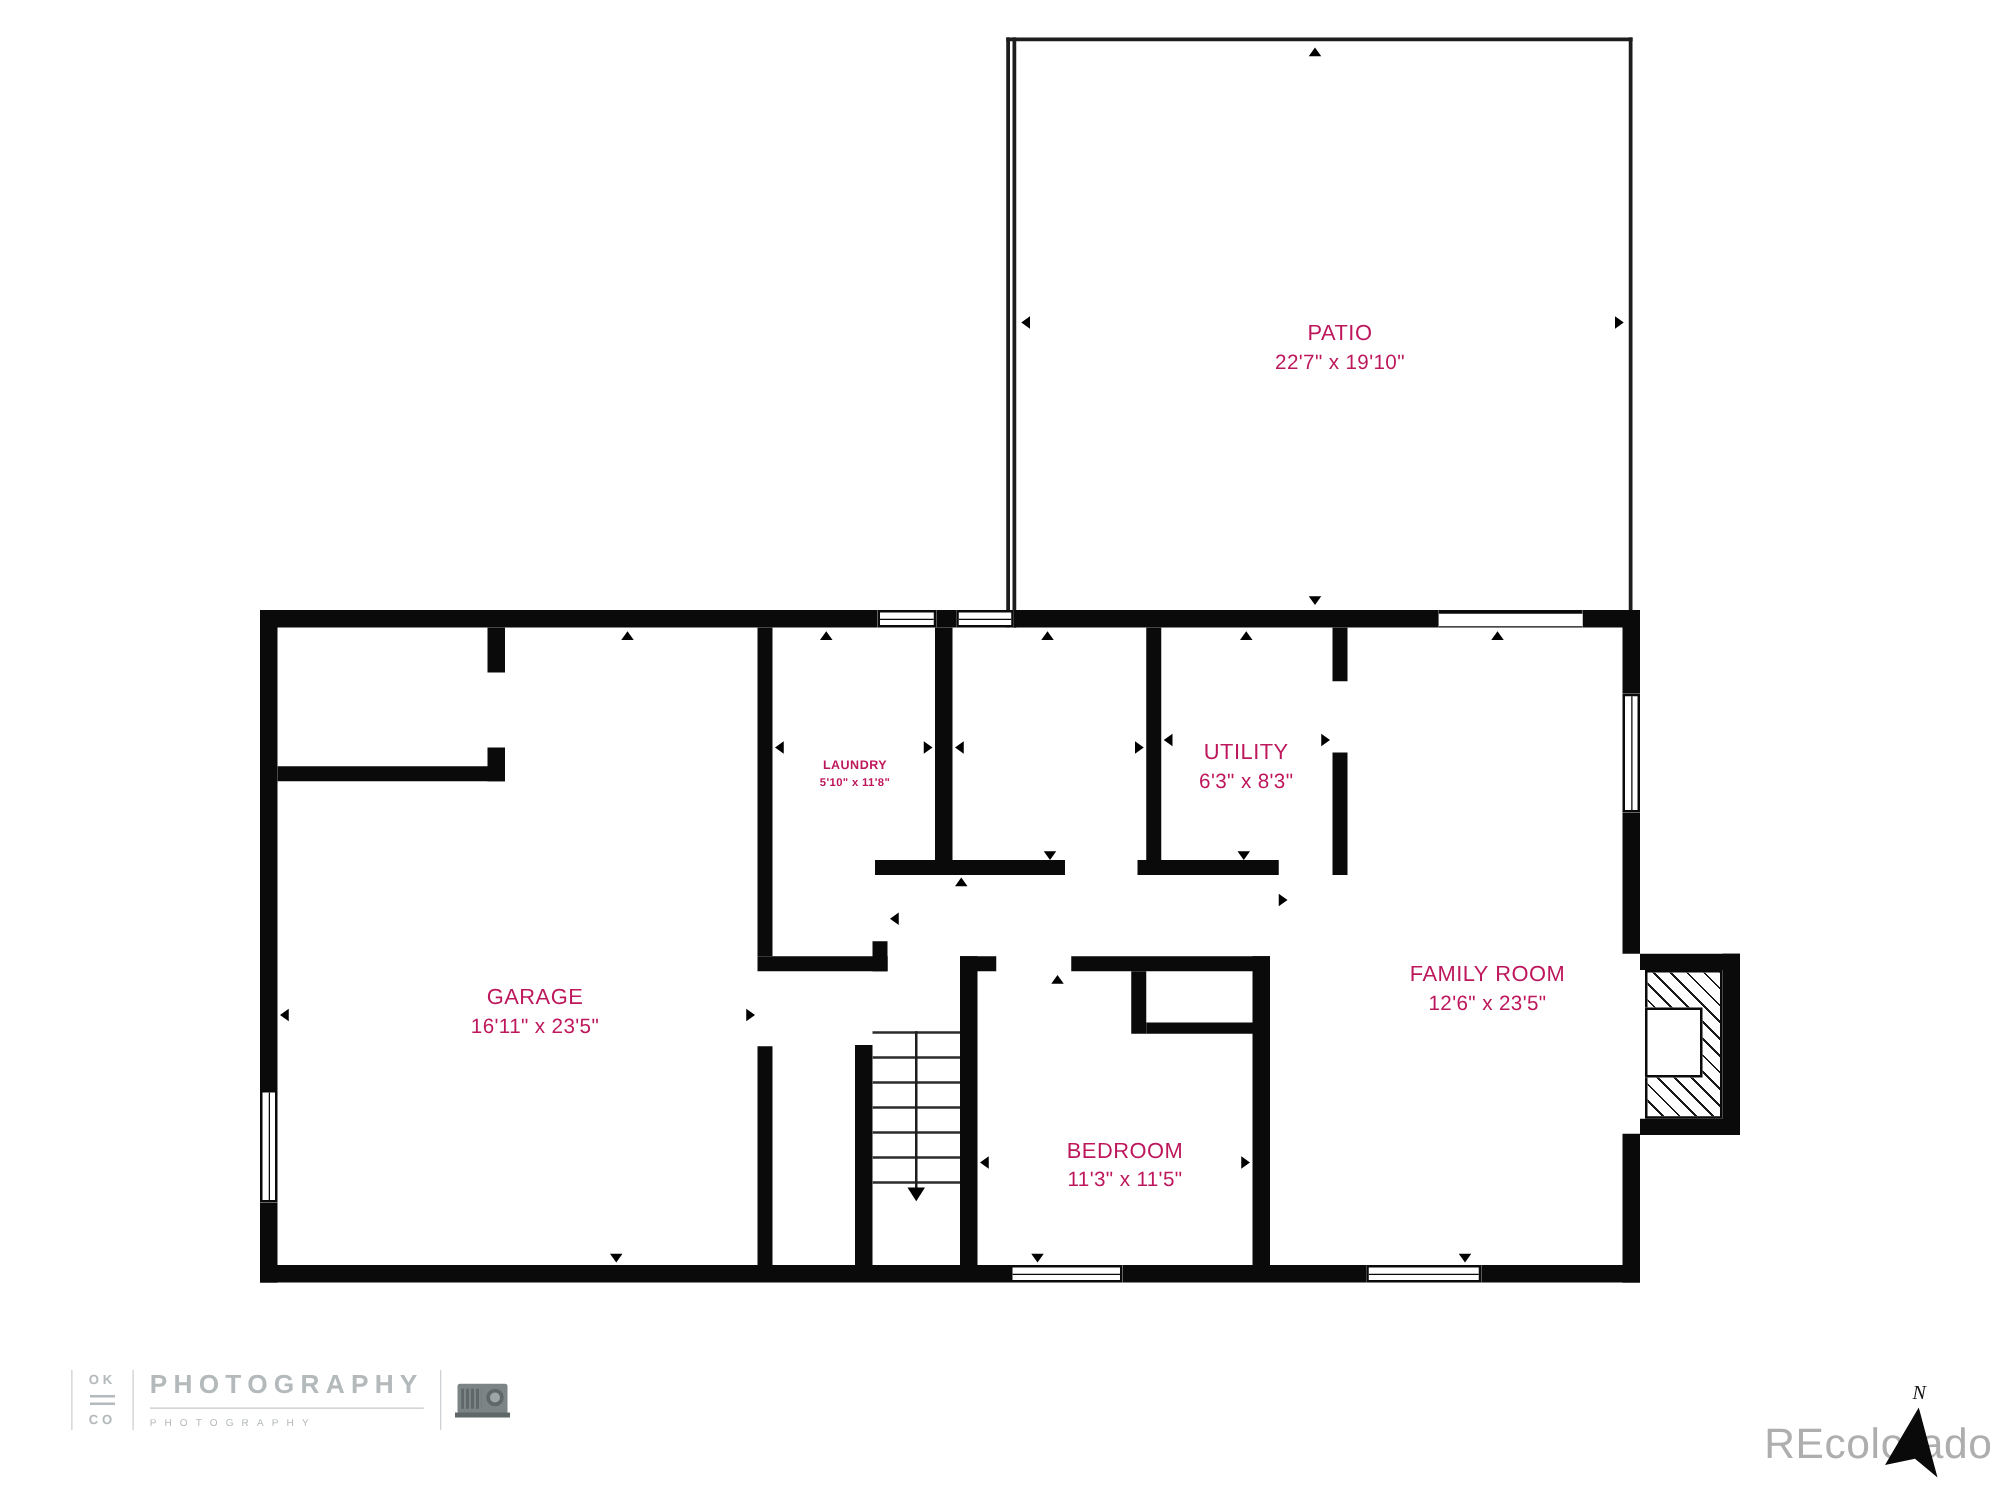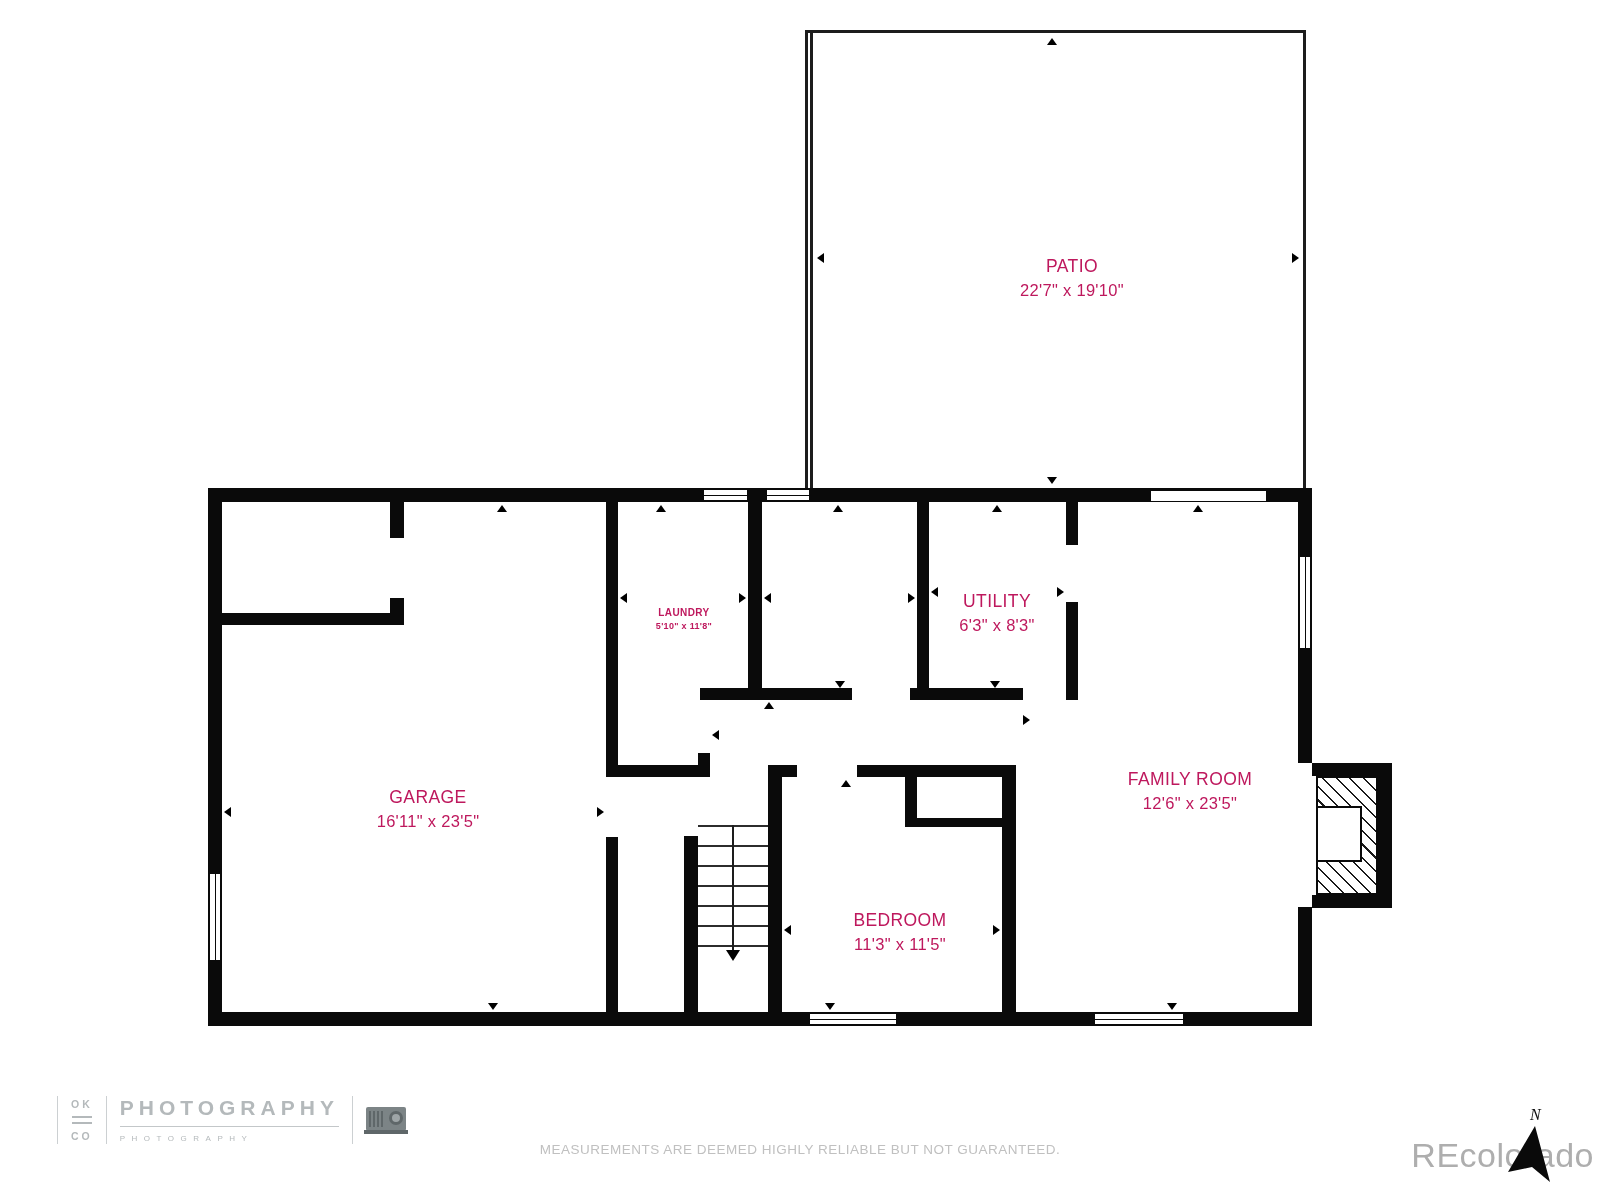--- a/index.html
+++ b/index.html
@@ -202,21 +202,20 @@
     </div>
     <div class="vr"></div>
     <div class="cam">
       <div class="body"></div>
       <div class="bellow"></div>
       <div class="lens"></div>
       <div class="base"></div>
     </div>
   </div>
 
-  <div class="disclaimer">MEASUREMENTS ARE DEEMED HIGHLY RELIABLE BUT NOT GUARANTEED.</div>
   <div class="watermark">REcolorado</div>
 
   <div class="compass">
     <span class="n">N</span>
     <svg width="90" height="100" viewBox="0 0 90 100">
       <polygon points="67,38 82,94 64,79 40,84" fill="#0a0a0a"></polygon>
     </svg>
   </div>
 
 </div>

